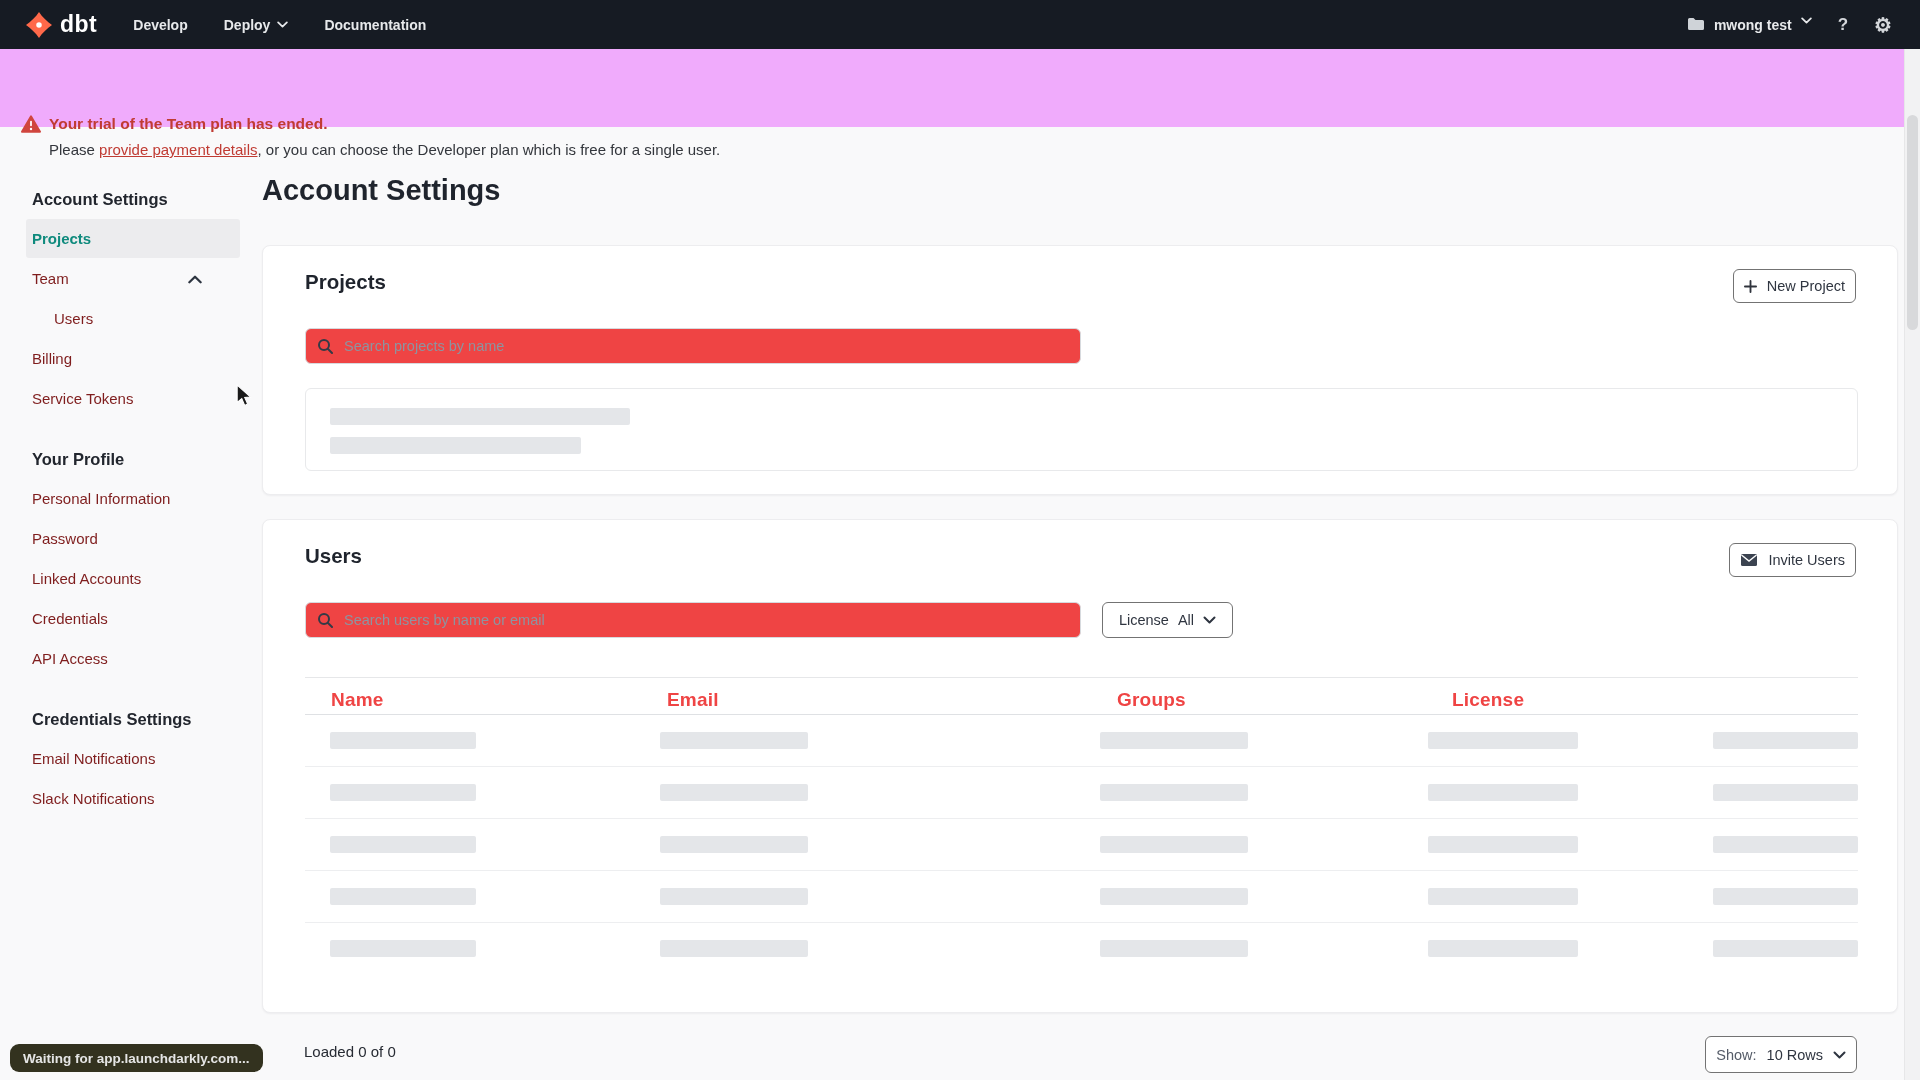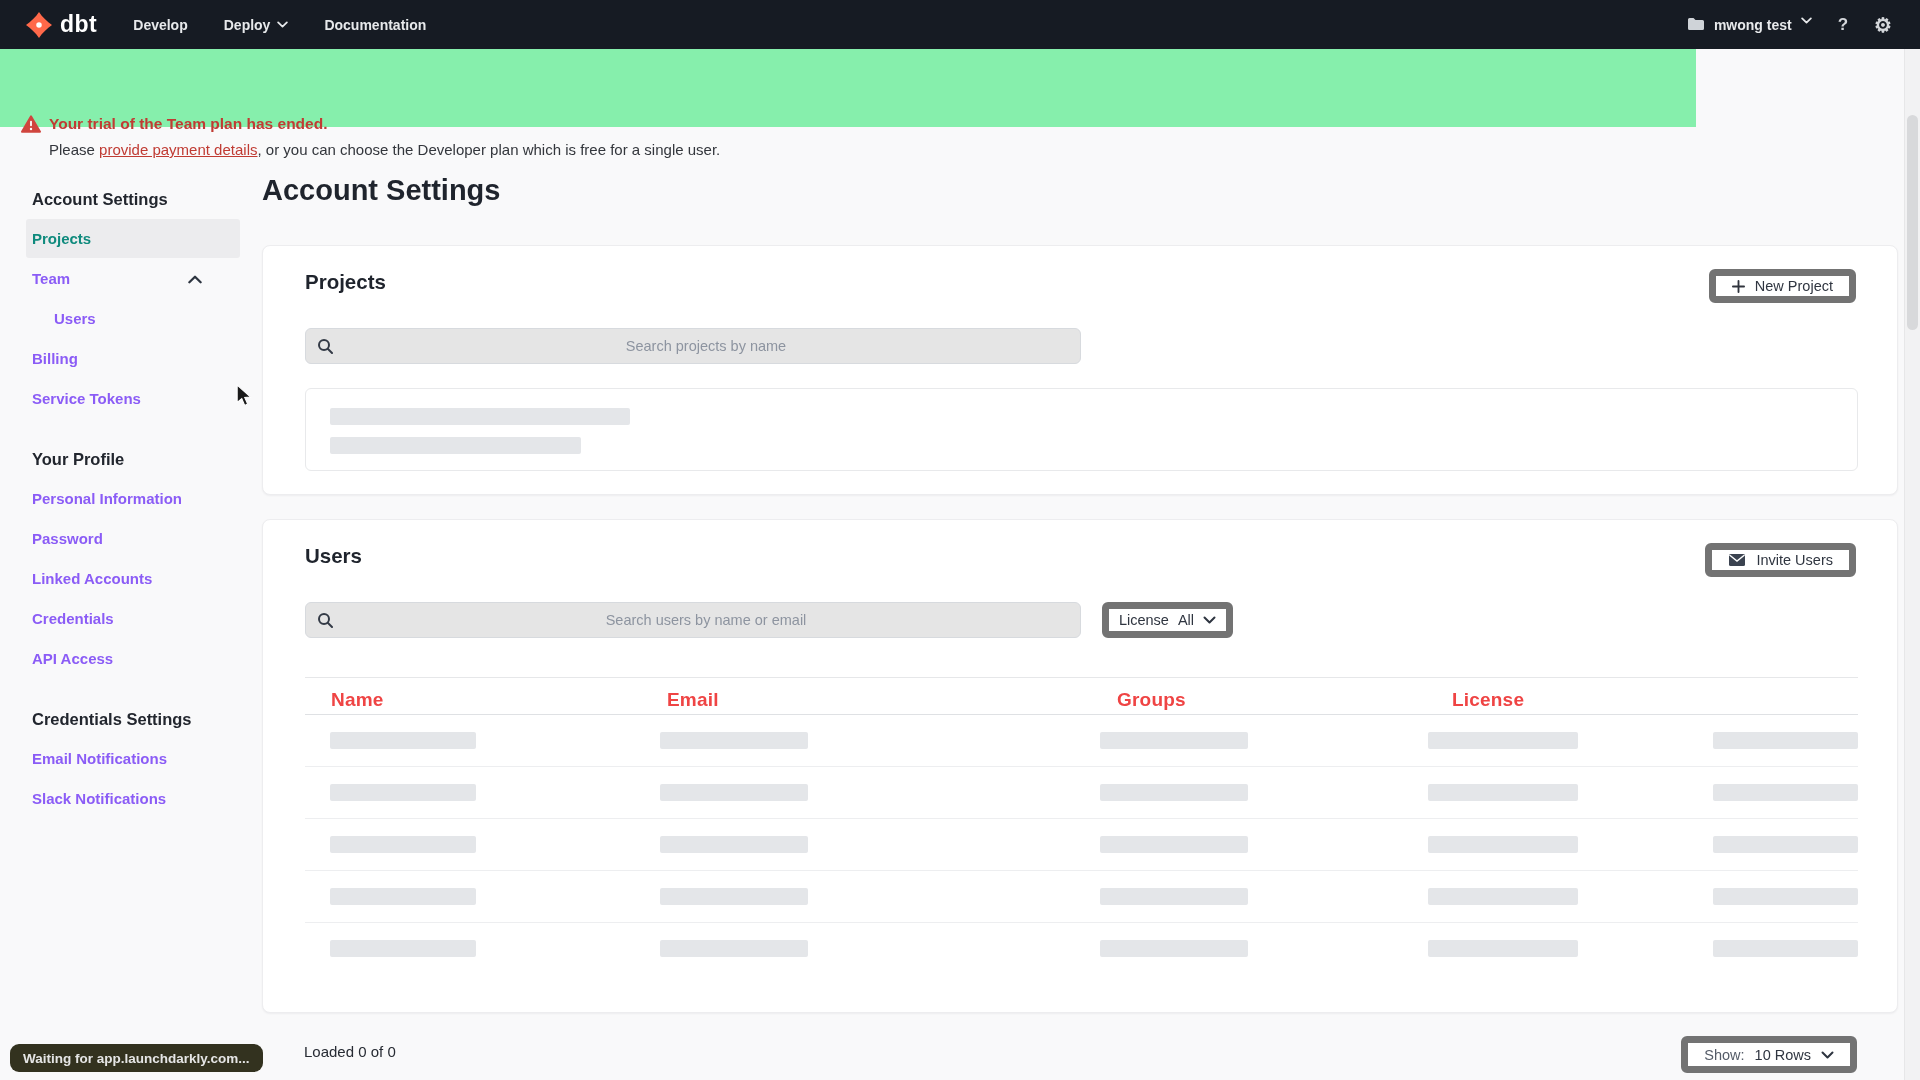--- a/index.html
+++ b/index.html
@@ -12,55 +12,55 @@
   .nav-left { display:flex; align-items:center; gap:36px; padding-left:26px; }
   .logo { display:flex; align-items:flex-end; gap:8px; }
   .logo-text { color:#ffffff; font-size:23px; font-weight:bold; letter-spacing:.5px; }
   .nav-item { color:#e7e9eb; font-size:14px; font-weight:bold; display:flex; align-items:center; gap:7px; cursor:default; }
   .nav-right { display:flex; align-items:center; gap:26px; padding-right:28px; }
   .account-switcher { display:flex; align-items:flex-start; gap:9px; color:#e7e9eb; font-size:14px; font-weight:bold; }
   .nav-icon { color:#d4d7db; font-size:18px; font-weight:bold; line-height:1; }
   .chev { display:inline-flex; }
 
   
-  .banner { position:absolute; top:49px; left:0; width:1696px; height:78px; background:#86efac; }
+  .banner { position:absolute; top:49px; left:0; width:1920px; height:78px; background:#f0abfc; }
   .banner-icon { position:absolute; left:21px; top:66px; }
   .banner-title { position:absolute; left:49px; top:66px; font-size:15.5px; font-weight:bold; color:#c03b33; }
   .banner-body { position:absolute; left:49px; top:92px; font-size:15px; color:#33363c; }
   .banner-link { color:#c03b33; text-decoration:underline; cursor:pointer; }
 
   
   .sidebar { position:absolute; top:127px; left:0; width:263px; padding-top:52px; }
   .side-section { margin-bottom:21px; }
   .side-heading { height:40px; display:flex; align-items:center; padding-left:32px;
                   font-size:16.5px; font-weight:bold; color:#22262e; }
   .side-item { height:39px; margin:0 23px 1px 26px; display:flex; align-items:center;
-               padding-left:6px; font-size:15px; color:#8b5cf6; border-radius:3px; cursor:pointer; position:relative;font-weight:bold; }
+               padding-left:6px; font-size:15px; color:#7f1d1d; border-radius:3px; cursor:pointer; position:relative; }
   .side-item.active { background:#ececee; color:#0f8a7d; font-weight:bold; }
   .side-item.indent { padding-left:28px; }
   .side-item .item-chev { position:absolute; right:38px; color:#2e3540; }
 
   
   .page-title { position:absolute; left:262px; top:174px; font-size:29px; font-weight:bold; color:#1f242d; }
 
   .card { position:absolute; left:262px; width:1636px; background:#ffffff; border:1px solid #ededef;
           border-radius:8px; box-shadow:0 1px 2px rgba(16,24,40,.05); }
   .card-projects { top:245px; height:250px; }
   .card-users { top:519px; height:494px; }
   .card h2 { position:absolute; left:42px; top:24px; font-size:20.5px; font-weight:bold; color:#1f242d; }
 
-  .btn { display:flex; align-items:center; gap:10px; height:34px; padding:0 16px; background:#fff;
-         border:7px solid #737373; border-radius:6px; font-size:14.5px; color:#2f3540; cursor:pointer;
+  .btn { display:flex; align-items:center; gap:10px; height:34px; padding:0 10px; background:#fff;
+         border:1px solid #737373; border-radius:6px; font-size:14.5px; color:#2f3540; cursor:pointer;
          font-family:"Liberation Sans", sans-serif; }
   .btn-topright { position:absolute; right:41px; top:23px; }
 
   .search-wrap { position:absolute; left:42px; top:82px; width:776px; height:36px; }
   .search-wrap svg { position:absolute; left:12px; top:10px; }
   .search-input { width:100%; height:100%; border:1px solid #d7dade; border-radius:6px; padding:0 12px 0 38px;
-                  font-size:14.5px; color:#333a46; font-family:"Liberation Sans", sans-serif; background:#e5e5e5;text-align:center; }
+                  font-size:14.5px; color:#333a46; font-family:"Liberation Sans", sans-serif; background:#ef4444; }
   .search-input::placeholder { color:#8d94a0; }
 
   .loading-box { position:absolute; left:42px; top:142px; width:1553px; height:83px;
                  border:1px solid #e8e9eb; border-radius:6px; }
   .skel { position:absolute; height:17px; background:#e4e6e9; border-radius:2px; }
 
   .license-filter { position:absolute; left:839px; top:82px; width:131px; height:36px; justify-content:center; gap:9px; }
   .license-filter .lf-label { color:#2f3540; }
   .license-filter .lf-value { color:#2f3540; }
 

